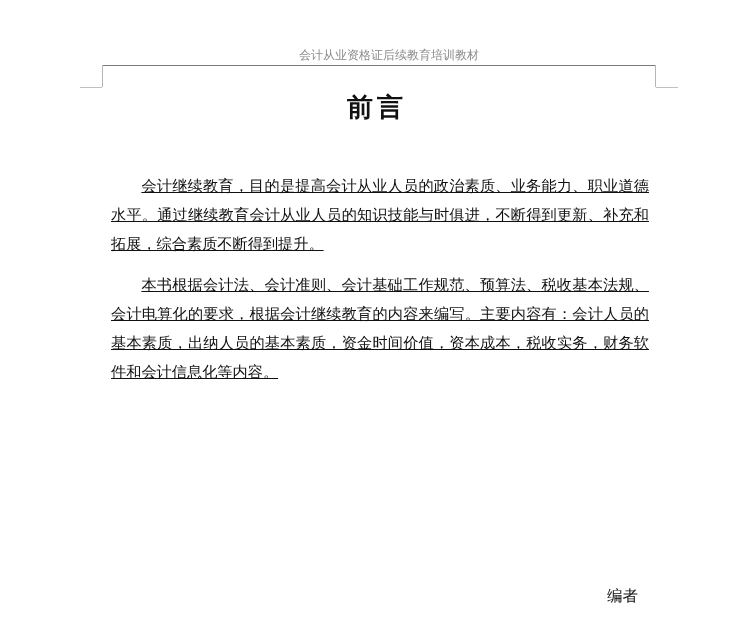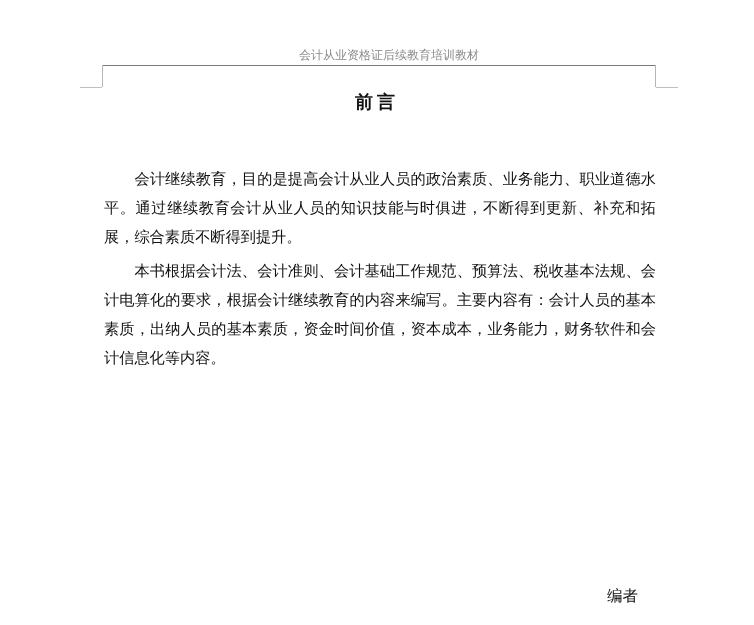--- a/index.html
+++ b/index.html
@@ -10,44 +10,44 @@
   .header-text {
     position:absolute; left:0; width:754px; top:47px; text-align:center;
     font-size:12px; color:#8a8a8a; letter-spacing:0px;padding-left:12px;
   }
   .header-rule { position:absolute; left:102px; top:65px; width:553px; height:1px; background:#7a7a7a; }
   .corner-v { position:absolute; top:65px; width:1px; height:22px; background:#b5b5b5; }
   .corner-h { position:absolute; top:87px; height:1px; width:22px; background:#c0c0c0; }
   .title {
     position:absolute; left:0; width:754px; top:90px; text-align:center;
     font-family: "DejaVu Serif", "Liberation Serif", serif;
-    font-size:18px; font-weight:bold; color:#111; letter-spacing:4px;
+    font-size:26px; font-weight:bold; color:#111; letter-spacing:4px;
   }
   .body-text {
     position:absolute; left:100px; top:161px; width:560px;
     font-size:15.2px; line-height:29.2px; color:#111;
     text-align:justify;
   }
-  .body-text p { margin:4px; text-indent:2em; }
+  .body-text p { margin:11px; text-indent:2em;text-decoration:underline; }
   .signature {
     position:absolute; left:607px; top:571px; font-size:15.5px; color:#111;margin-top:15px;
   }
 </style>
 </head>
 <body>
 
 <div>
   <div class="header-text">会计从业资格证后续教育培训教材</div>
   <div class="header-rule"></div>
   <div class="corner-v" style="left:102px;"></div>
   <div class="corner-h" style="left:80px;"></div>
   <div class="corner-v" style="left:655px;"></div>
   <div class="corner-h" style="left:656px;"></div>
 </div>
 
 <div class="title">前言</div>
 
 <div class="body-text">
   <p>会计继续教育，目的是提高会计从业人员的政治素质、业务能力、职业道德水平。通过继续教育会计从业人员的知识技能与时俱进，不断得到更新、补充和拓展，综合素质不断得到提升。</p>
-  <p>本书根据会计法、会计准则、会计基础工作规范、预算法、税收基本法规、会计电算化的要求，根据会计继续教育的内容来编写。主要内容有：会计人员的基本素质，出纳人员的基本素质，资金时间价值，资本成本，业务能力，财务软件和会计信息化等内容。</p>
+  <p>本书根据会计法、会计准则、会计基础工作规范、预算法、税收基本法规、会计电算化的要求，根据会计继续教育的内容来编写。主要内容有：会计人员的基本素质，出纳人员的基本素质，资金时间价值，资本成本，税收实务，财务软件和会计信息化等内容。</p>
 </div>
 
 <div class="signature">编者</div>
 
 </body></html>

